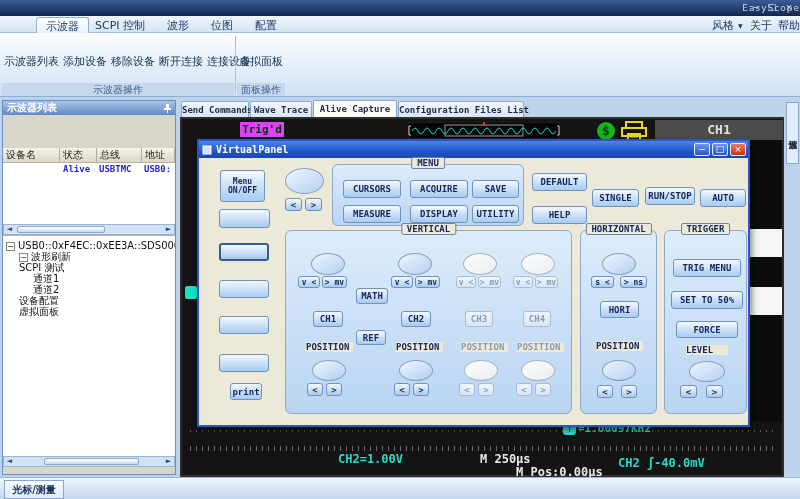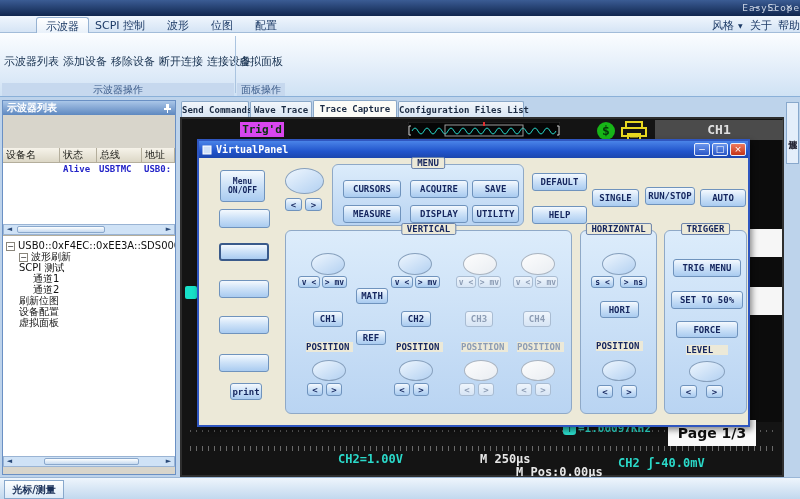--- a/index.html
+++ b/index.html
@@ -134,34 +134,33 @@
     <span class="sarr" style="right:0">►</span>
     <span class="sthumb" style="left:13px;width:88px"></span>
   </div>
   <div class="a" id="sb-tree">
     <div style="height:4px"></div>
     <div class="titem d0"><span class="texp">−</span><span>USB0::0xF4EC::0xEE3A::SDS0000312099</span></div>
     <div class="titem d1"><span class="texp">−</span><span>波形刷新</span></div>
     <div class="titem d1"><span>SCPI 测试</span></div>
     <div class="titem d2"><span>通道1</span></div>
     <div class="titem d2"><span>通道2</span></div>
-    <div class="titem d1"><span>刷新位图</span></div>
     <div class="titem d1"><span>设备配置</span></div>
     <div class="titem d1"><span>虚拟面板</span></div>
   </div>
   <div class="hscroll" style="top:355px">
     <span class="sarr" style="left:0">◄</span>
     <span class="sarr" style="right:0">►</span>
     <span class="sthumb" style="left:40px;width:95px"></span>
   </div>
 </div>
 
 <span class="mtab" style="left:181px;width:68px">Send Commands</span>
 <span class="mtab" style="left:250px;width:62px">Wave Trace</span>
-<span class="mtab active" style="left:313px;width:84px">Trace Capture</span>
+<span class="mtab active" style="left:313px;width:84px">Alive Capture</span>
 <span class="mtab" style="left:398px;width:126px">Configuration Files List</span>
 
 <div class="a" id="righttab">波形属性</div>
 
 <div class="a" id="scope">
   <div class="a badge" style="left:58px;top:3px;width:44px;height:15px;background:#d946ef;color:#07320a;line-height:15px">Trig'd</div>
 
   <svg class="a" style="left:226px;top:3px" width="152" height="17" viewBox="0 0 152 17">
     <rect x="0" y="0" width="152" height="17" fill="#060606" stroke="#333" stroke-width="1"></rect>
     <path d="M3,4 L1,4 L1,13 L3,13" stroke="#cfcfcf" fill="none"></path>
@@ -188,21 +187,20 @@
 
   <div class="a" style="left:3px;top:167px;width:12px;height:13px;background:#18e0c8;border-radius:2px"></div>
 
   <div class="a dots1" style="left:8px;top:311px;width:588px;height:2px"></div>
   <div class="a dots2" style="left:8px;top:327px;width:588px;height:5px"></div>
 
   <div class="a" style="left:381px;top:303px;display:flex;align-items:center">
     <span style="width:13px;height:13px;background:#2bd9c9;border-radius:3px;color:#05322c;font-size:10px;line-height:13px;text-align:center;margin-right:2px">↑</span>
     <span class="cy" style="font-size:11px">=1.00097KHz</span>
   </div>
-  <div class="a" style="left:486px;top:301px;width:88px;height:26px;background:#fafafa;color:#101010;font:bold 14px 'DejaVu Sans',sans-serif;text-align:center;line-height:26px;z-index:4">Page 1/3</div>
 
   <div class="a cy" style="left:156px;top:333px">CH2=1.00V</div>
   <div class="a wh" style="left:298px;top:333px">M 250μs</div>
   <div class="a wh" style="left:334px;top:346px">M Pos:0.00μs</div>
   <div class="a cy" style="left:436px;top:337px">CH2 ʃ-40.0mV</div>
 </div>
 
 <div class="a" id="dialog">
   <div class="a" id="dlg-title">
     <svg width="10" height="10" viewBox="0 0 10 10" style="margin-left:3px">

